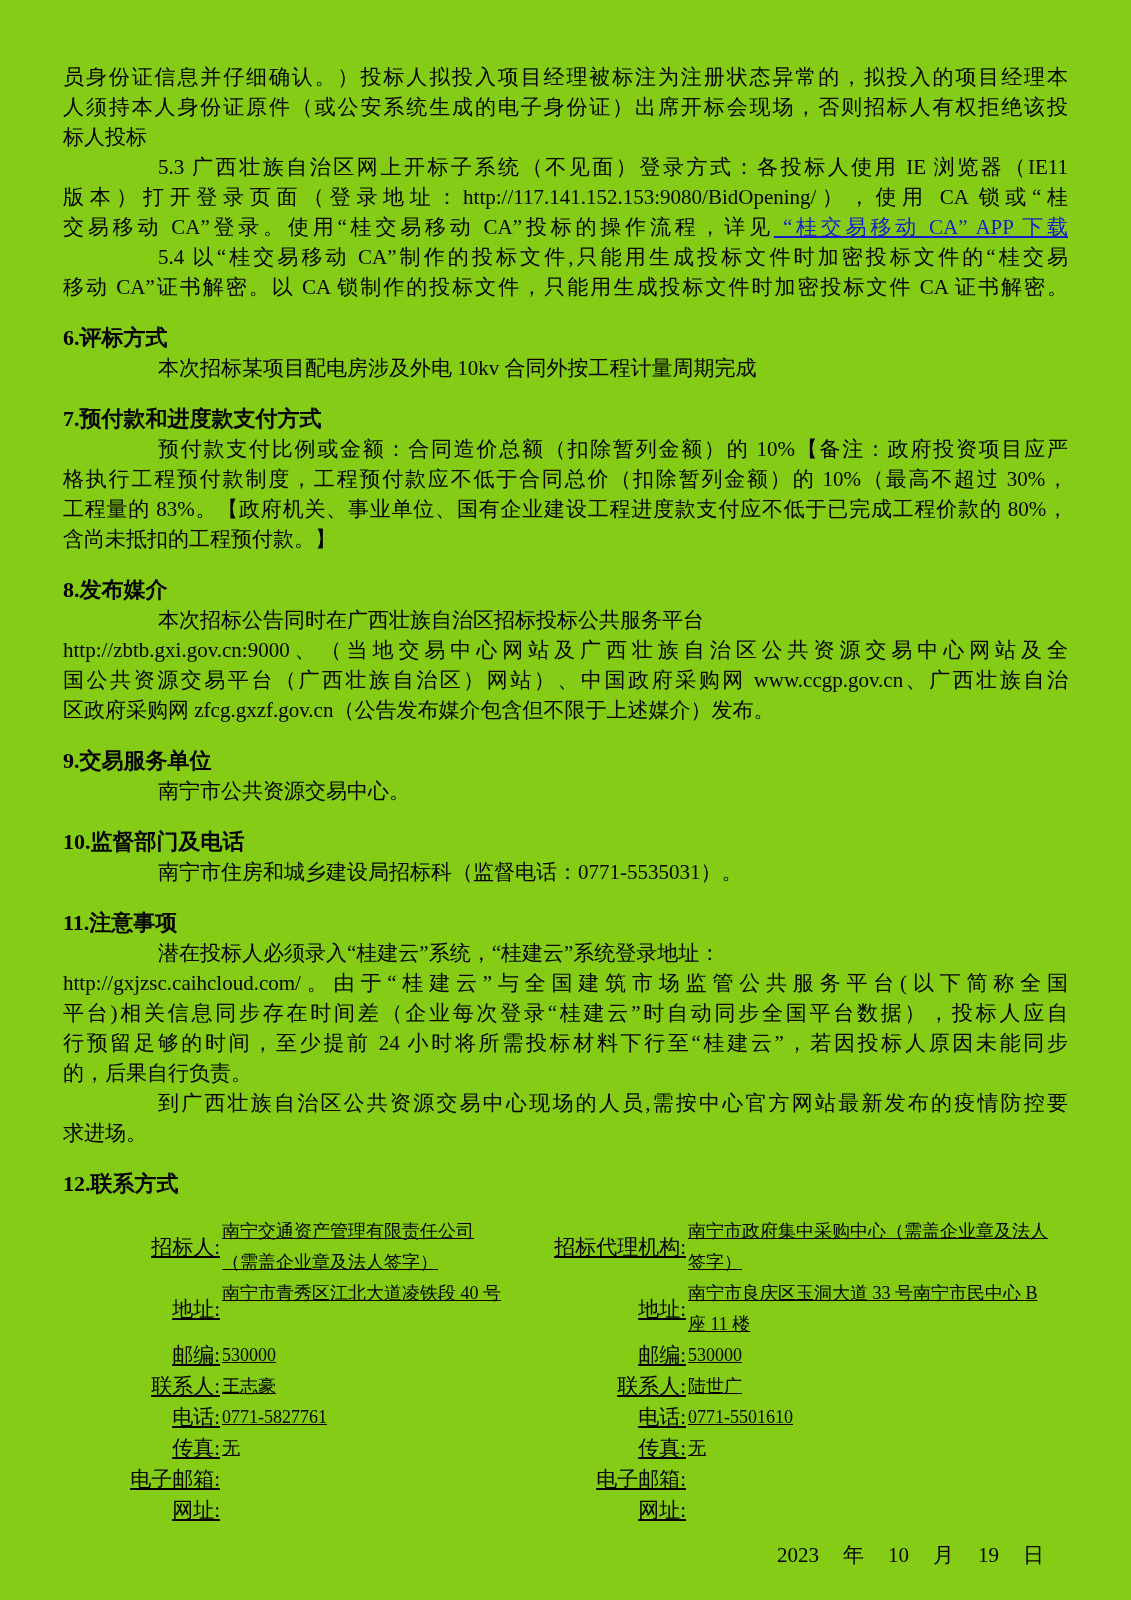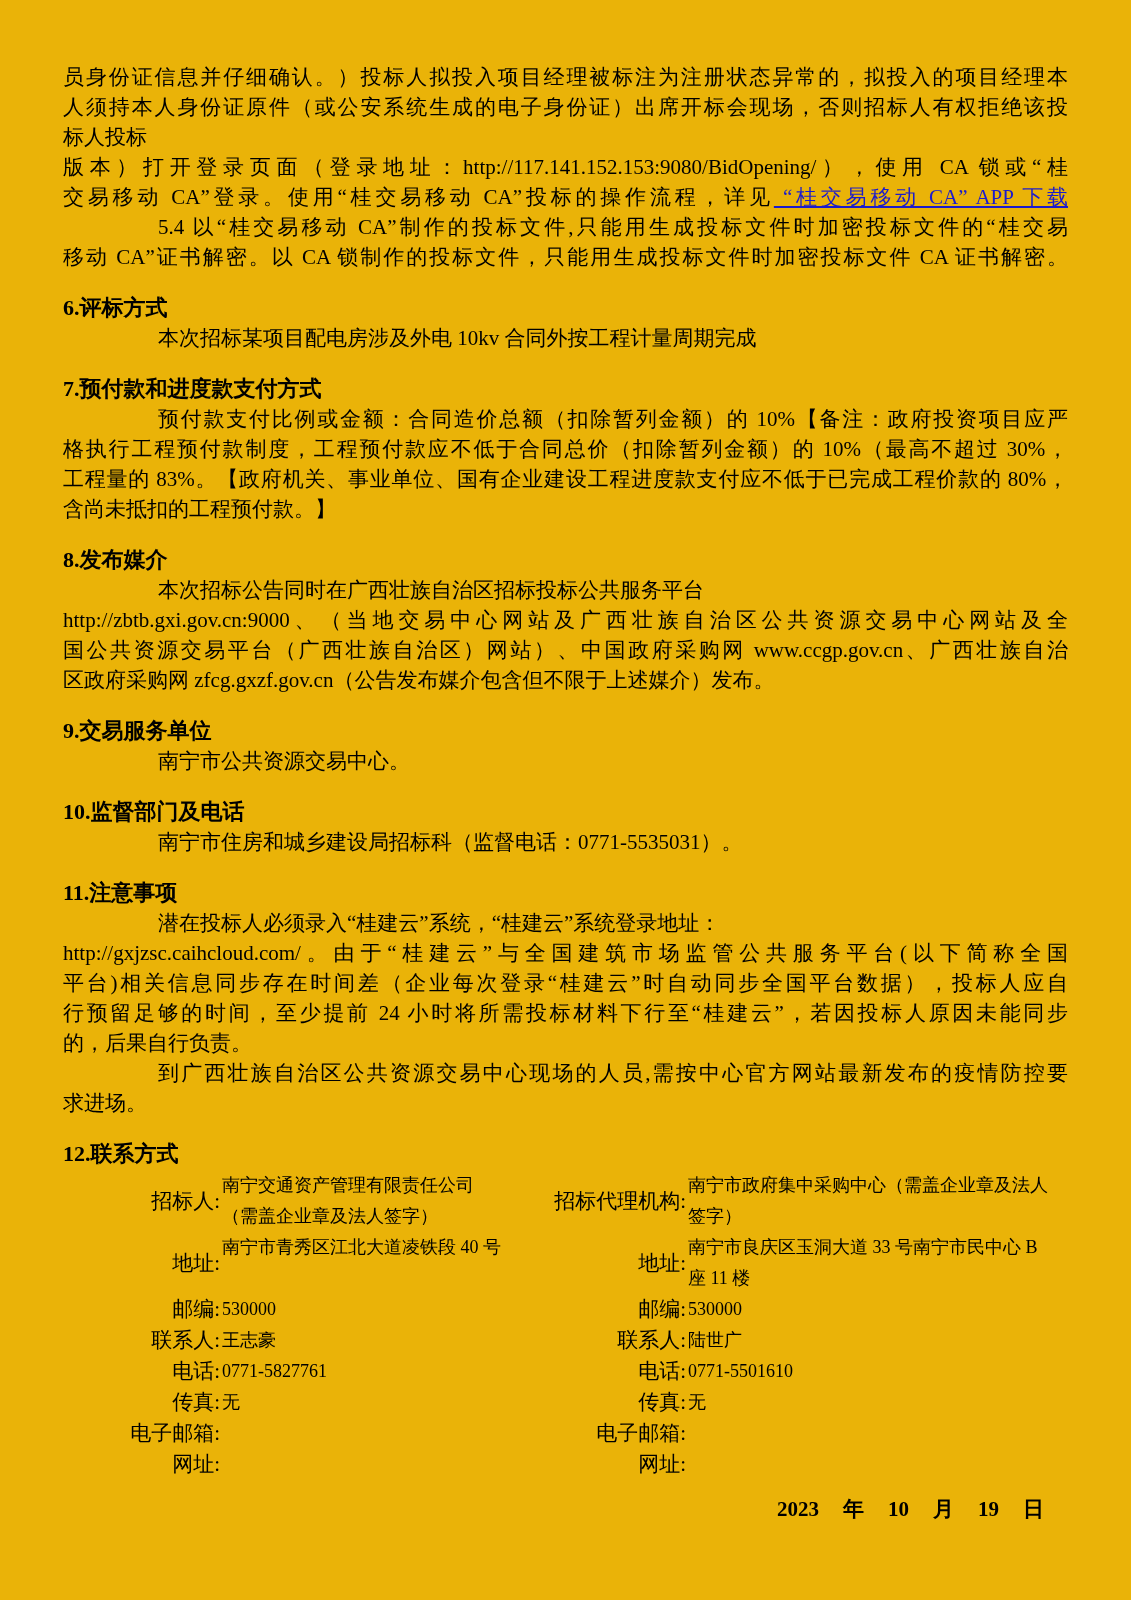--- a/index.html
+++ b/index.html
@@ -1,20 +1,20 @@
 <!DOCTYPE html>
 <html><head>
 <meta charset="utf-8">
 <style>
   html, body { margin: 0; padding: 0; background: #e8e8e8; }
   .page {
     position: relative;
     width: 1131px;
     height: 1600px;
-    background: #eab308;
+    background: #84cc16;
     font-family: "Liberation Serif", "DejaVu Serif", serif;
     color: #000000;
     overflow: hidden;
   }
   .content {
     position: absolute;
     left: 63px;
     top: 62px;
     width: 1005px;
   }
@@ -34,21 +34,22 @@
     margin-top: 21px;
   }
   .link {
     color: #1b1bcd;
     text-decoration: underline;
     cursor: pointer;
   }
   .contact-grid {
     display: grid;
     grid-template-columns: 159px 284px 182px 360px;
-    margin-top: 1px;
+    margin-top: 17px;
+    text-decoration: underline;
   }
   .contact-grid .lab {
     display: flex;
     align-items: center;
     justify-content: flex-end;
     font-size: 21px;
     line-height: 31px;
     min-height: 31px;
     padding-right: 2px;
   }
@@ -58,34 +59,34 @@
     font-size: 18px;
     line-height: 31px;
     min-height: 31px;
   }
   .date-row {
     margin-top: 14px;
     text-align: right;
     padding-right: 24px;
     font-size: 21px;
     line-height: 30px;
-    font-weight: bold;
   }
   .date-row span { display: inline-block; }
   .date-row span + span { margin-left: 24px; }
 </style>
 </head>
 <body>
 
 <div class="page">
   <div class="content">
     <div id="doc-body">
         <div class="line jfull">员身份证信息并仔细确认。）投标人拟投入项目经理被标注为注册状态异常的，拟投入的项目经理本</div>
         <div class="line jfull">人须持本人身份证原件（或公安系统生成的电子身份证）出席开标会现场，否则招标人有权拒绝该投</div>
         <div class="line">标人投标</div>
+        <div class="line indent jfull">5.3 广西壮族自治区网上开标子系统（不见面）登录方式：各投标人使用 IE 浏览器（IE11</div>
         <div class="line jfull">版本）打开登录页面（登录地址：http://117.141.152.153:9080/BidOpening/），使用 CA 锁或“桂</div>
         <div class="line jfull"><span>交易移动 CA”登录。使用“桂交易移动 CA”投标的操作流程，详见</span><a class="link" href="#"> “桂交易移动 CA” APP 下载</a></div>
         <div class="line indent jfull">5.4 以“桂交易移动 CA”制作的投标文件,只能用生成投标文件时加密投标文件的“桂交易</div>
         <div class="line jfull">移动 CA”证书解密。以 CA 锁制作的投标文件，只能用生成投标文件时加密投标文件 CA 证书解密。</div>
         <div class="line heading">6.评标方式</div>
         <div class="line indent">本次招标某项目配电房涉及外电 10kv 合同外按工程计量周期完成</div>
         <div class="line heading">7.预付款和进度款支付方式</div>
         <div class="line indent jfull">预付款支付比例或金额：合同造价总额（扣除暂列金额）的 10%【备注：政府投资项目应严</div>
         <div class="line jfull">格执行工程预付款制度，工程预付款应不低于合同总价（扣除暂列金额）的 10%（最高不超过 30%，</div>
         <div class="line jfull">工程量的 83%。【政府机关、事业单位、国有企业建设工程进度款支付应不低于已完成工程价款的 80%，</div>

